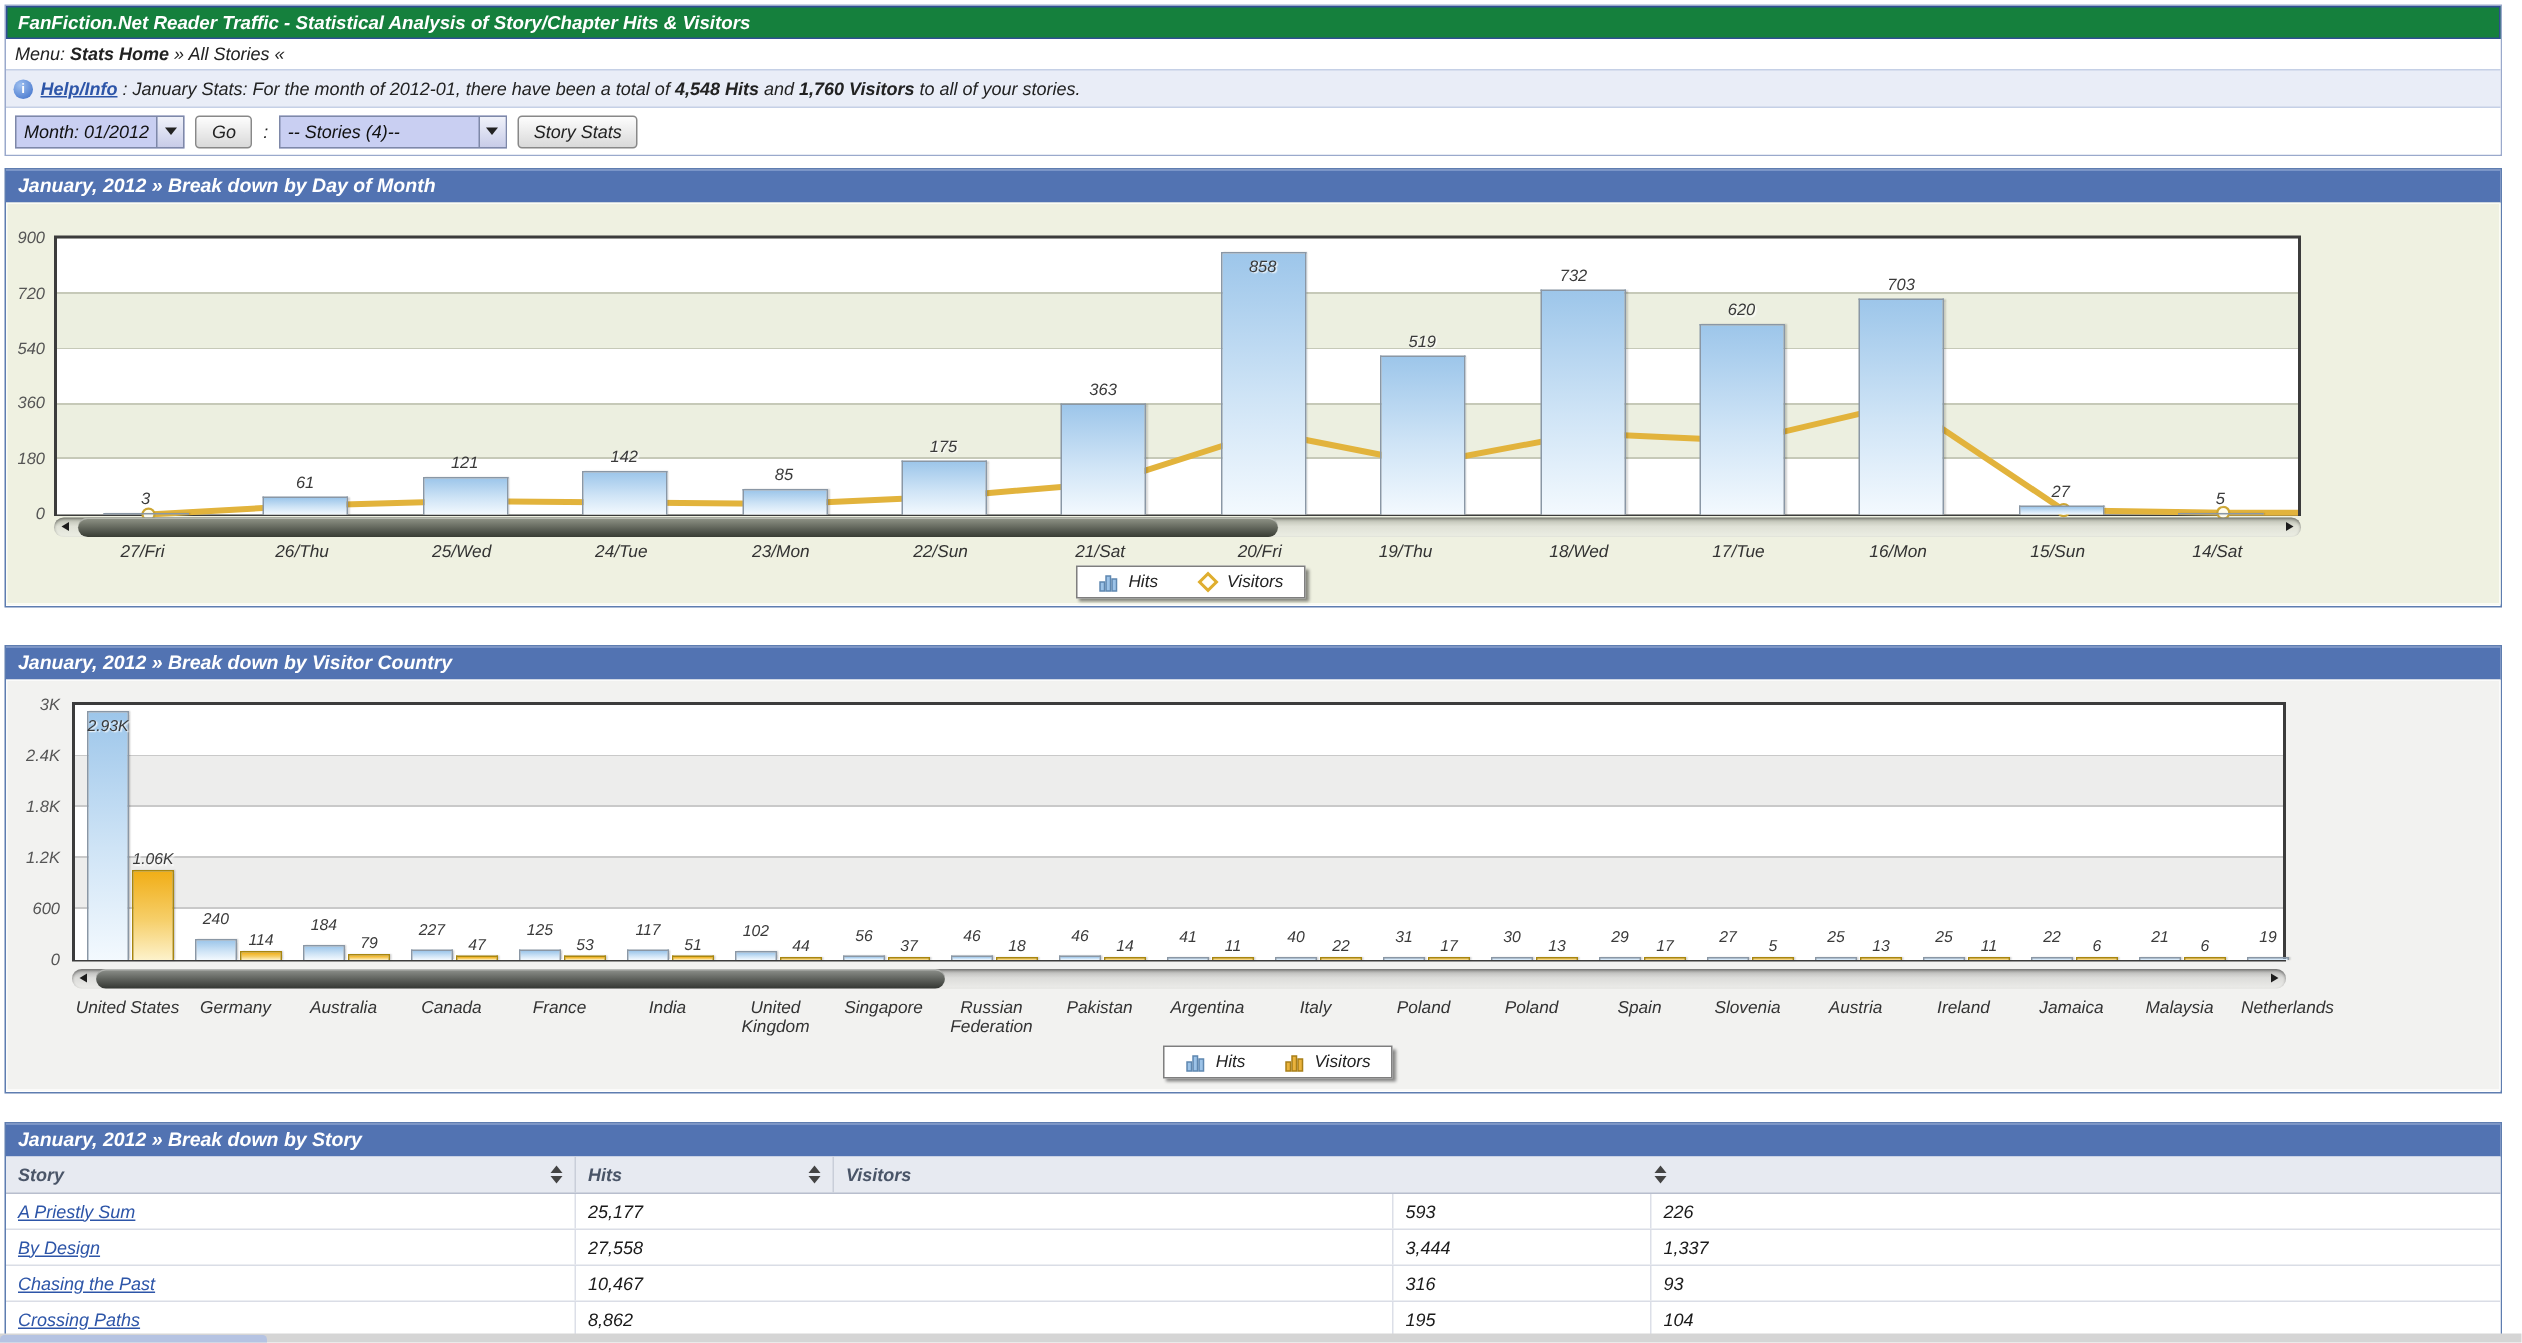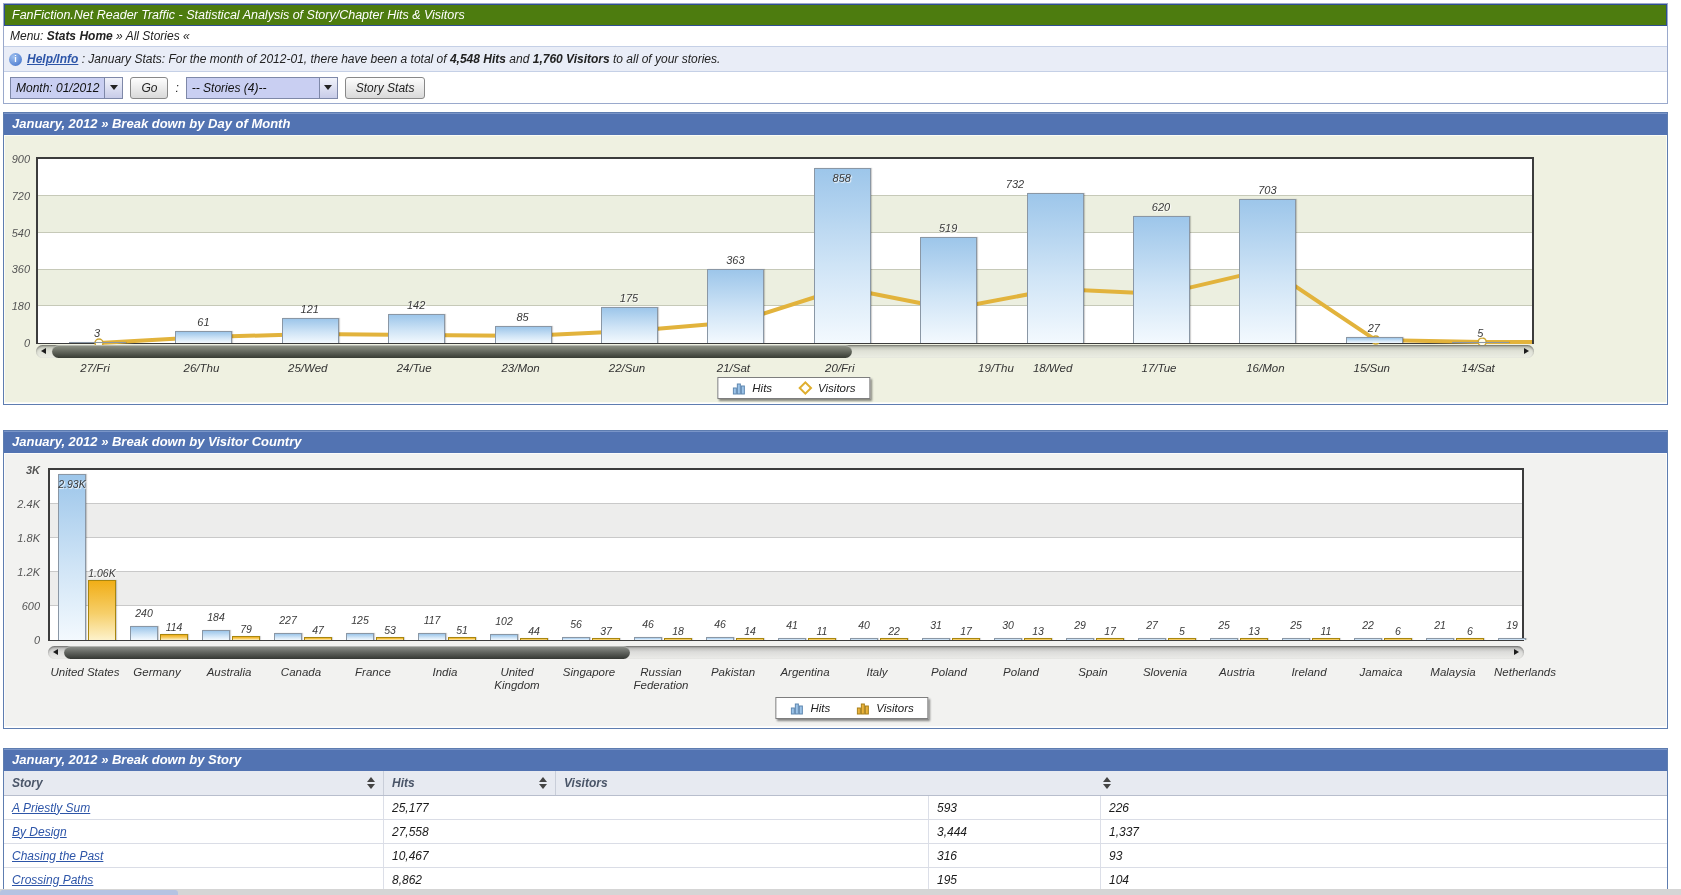--- a/index.html
+++ b/index.html
@@ -1,22 +1,22 @@
 <!DOCTYPE html>
 <html><head>
 <meta charset="utf-8">
 <style>
   html,body{margin:0;padding:0}
   body{width:1681px;height:895px;position:relative;overflow:hidden;background:#ffffff;
        font-family:"Liberation Sans",sans-serif;font-style:italic;color:#222}
   .abs{position:absolute}
   
   #topbox{left:3px;top:3px;width:1663px;border:1px solid #9aa9cc;background:#fff}
-  #titlebar{height:20px;line-height:20px;background:#4d7c0f;border:1px solid #2f4e92;
-            color:#fff;font-weight:normal;font-size:12.5px;padding-left:7px}
+  #titlebar{height:20px;line-height:20px;background:#15803d;border:1px solid #2f4e92;
+            color:#fff;font-weight:bold;font-size:12.5px;padding-left:7px}
   #menurow{height:20px;line-height:20px;font-size:12px;padding-left:6px;background:#fff}
   #menurow .bold{font-weight:bold}
   #helprow{height:24px;line-height:24px;background:#e9edf7;border-top:1px solid #c5d0e6;
            border-bottom:1px solid #c5d0e6;font-size:12px;padding-left:5px;display:flex;align-items:center;gap:5px}
   .info-i{display:inline-flex;width:13px;height:13px;border-radius:50%;flex:0 0 13px;
           background:radial-gradient(circle at 35% 30%,#9ec0f0,#3a6cc8);color:#fff;
           align-items:center;justify-content:center;font-size:9px;font-weight:bold;font-style:normal}
   .info-i::after{content:"i"}
   .help-link{color:#2d55a8;font-weight:bold;text-decoration:underline;cursor:pointer}
   .b{font-weight:bold}
@@ -188,21 +188,21 @@
         <div class="vlab" style="left: 449.6px; bottom: 20px;">85</div>
         <div class="bar-blue" style="left: 563px; width: 57px; height: 36px;"></div>
         <div class="vlab" style="left: 556px; bottom: 39px;">175</div>
         <div class="bar-blue" style="left: 669.4px; width: 57px; height: 74px;"></div>
         <div class="vlab" style="left: 662.4px; bottom: 77px;">363</div>
         <div class="bar-blue" style="left: 775.8px; width: 57px; height: 175px;"></div>
         <div class="vlab" style="left: 768.8px; bottom: 159px;">858</div>
         <div class="bar-blue" style="left: 882.2px; width: 57px; height: 106px;"></div>
         <div class="vlab" style="left: 875.2px; bottom: 109px;">519</div>
         <div class="bar-blue" style="left: 988.6px; width: 57px; height: 150px;"></div>
-        <div class="vlab" style="left: 942px; bottom: 153px;">732</div>
+        <div class="vlab" style="left: 976px; bottom: 153px;">732</div>
         <div class="bar-blue" style="left: 1095px; width: 57px; height: 127px;"></div>
         <div class="vlab" style="left: 1088px; bottom: 130px;">620</div>
         <div class="bar-blue" style="left: 1201.4px; width: 57px; height: 144px;"></div>
         <div class="vlab" style="left: 1194.4px; bottom: 147px;">703</div>
         <div class="bar-blue" style="left: 1307.8px; width: 57px; height: 6px;"></div>
         <div class="vlab" style="left: 1300.8px; bottom: 9px;">27</div>
         <div class="bar-blue" style="left: 1414.2px; width: 57px; height: 1px;"></div>
         <div class="vlab" style="left: 1407.2px; bottom: 4px;">5</div>
       </div>
     <div id="c1sbar" class="sbar">
@@ -212,21 +212,21 @@
       </div>
     <div id="c1xlabels" class="xlabels">
         <div class="xlab" style="left: 14px;">27/Fri</div>
         <div class="xlab" style="left: 120.4px;">26/Thu</div>
         <div class="xlab" style="left: 226.8px;">25/Wed</div>
         <div class="xlab" style="left: 333.2px;">24/Tue</div>
         <div class="xlab" style="left: 439.6px;">23/Mon</div>
         <div class="xlab" style="left: 546px;">22/Sun</div>
         <div class="xlab" style="left: 652.4px;">21/Sat</div>
         <div class="xlab" style="left: 758.8px;">20/Fri</div>
-        <div class="xlab" style="left: 915px;">19/Thu</div>
+        <div class="xlab" style="left: 856px;">19/Thu</div>
         <div class="xlab" style="left: 971.6px;">18/Wed</div>
         <div class="xlab" style="left: 1078px;">17/Tue</div>
         <div class="xlab" style="left: 1184.4px;">16/Mon</div>
         <div class="xlab" style="left: 1290.8px;">15/Sun</div>
         <div class="xlab" style="left: 1397.2px;">14/Sat</div>
       </div>
     <div id="c1legend" class="legend">
         <div class="leg-item">
           <div class="leg-icon">
             <svg width="14" height="13">
@@ -244,21 +244,21 @@
           <div class="leg-label">Visitors</div>
         </div>
       </div>
   </div>
 </div>
 
 <div id="panel2" class="panel abs">
   <div class="panel-header">January, 2012 » Break down by Visitor Country</div>
   <div class="panel-body">
     <div id="c2yticks" class="yticks">
-        <div class="ytick" style="top: -6px; font-weight: bold;">3K</div>
+        <div class="ytick" style="top: -6px;">3K</div>
         <div class="ytick" style="top: 28px;">2.4K</div>
         <div class="ytick" style="top: 62px;">1.8K</div>
         <div class="ytick" style="top: 96px;">1.2K</div>
         <div class="ytick" style="top: 130px;">600</div>
         <div class="ytick" style="top: 164px;">0</div>
       </div>
     <div id="c2plot" class="plot">
         <div class="bar-blue" style="left: 8px; width: 28px; height: 166px;"></div>
         <div class="vlab2" style="left: -4px; bottom: 150px;">2.93K</div>
         <div class="bar-gold" style="left: 38px; width: 28px; height: 60px;"></div>

